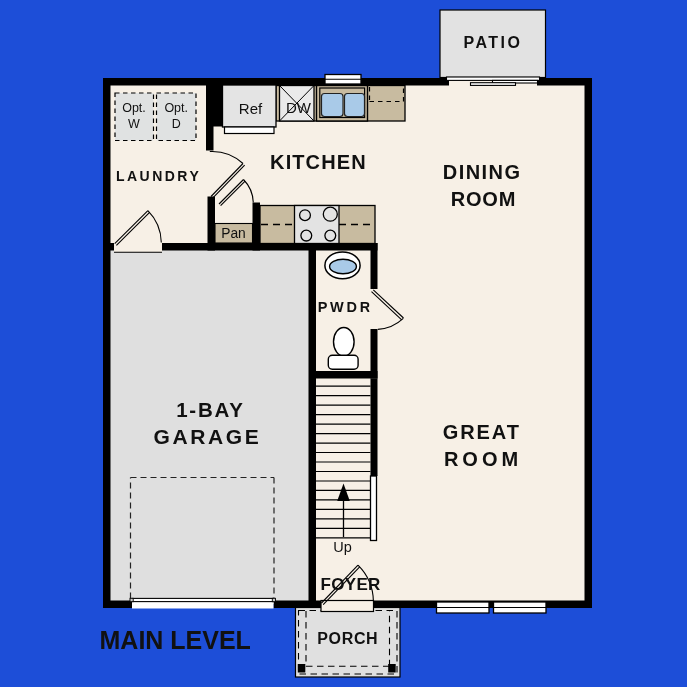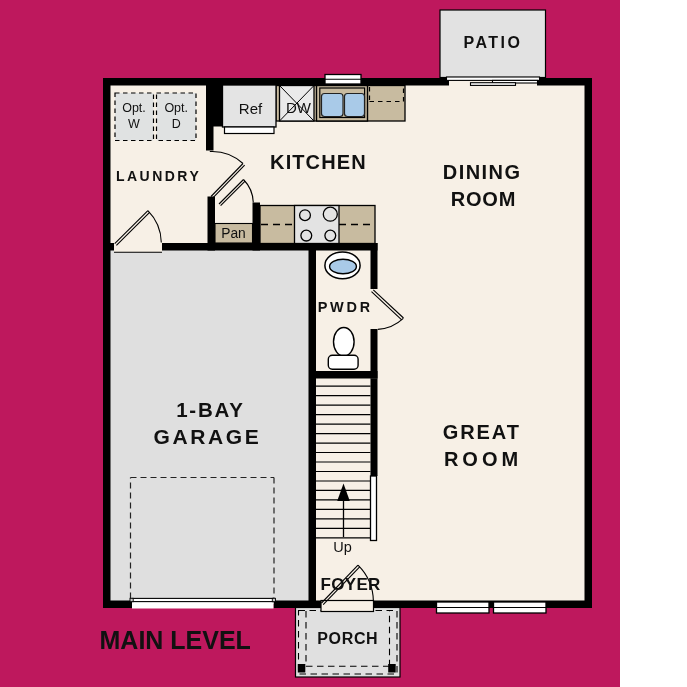--- a/index.html
+++ b/index.html
@@ -1,16 +1,16 @@
 <!DOCTYPE html>
 <html><head>
 <meta charset="utf-8">
 <style>
   html,body{margin:0;padding:0;background:#ffffff;}
-  #plan{position:relative;width:620px;height:687px;background:#be185d;overflow:hidden;}
+  #plan{position:relative;width:687px;height:687px;background:#1d4ed8;overflow:hidden;}
   svg text{font-family:"Liberation Sans",sans-serif;fill:#111111;}
 </style>
 </head>
 <body>
 <div id="plan">
 <svg width="687" height="687" viewBox="0 0 687 687" xmlns="http://www.w3.org/2000/svg">
 
 <rect x="440" y="10" width="105.5" height="67.5" fill="#e2e2e2" stroke="#000" stroke-width="1.2"></rect>
 
 <text x="493" y="48.4" font-size="16" font-weight="bold" letter-spacing="2.5" text-anchor="middle">PATIO</text>

